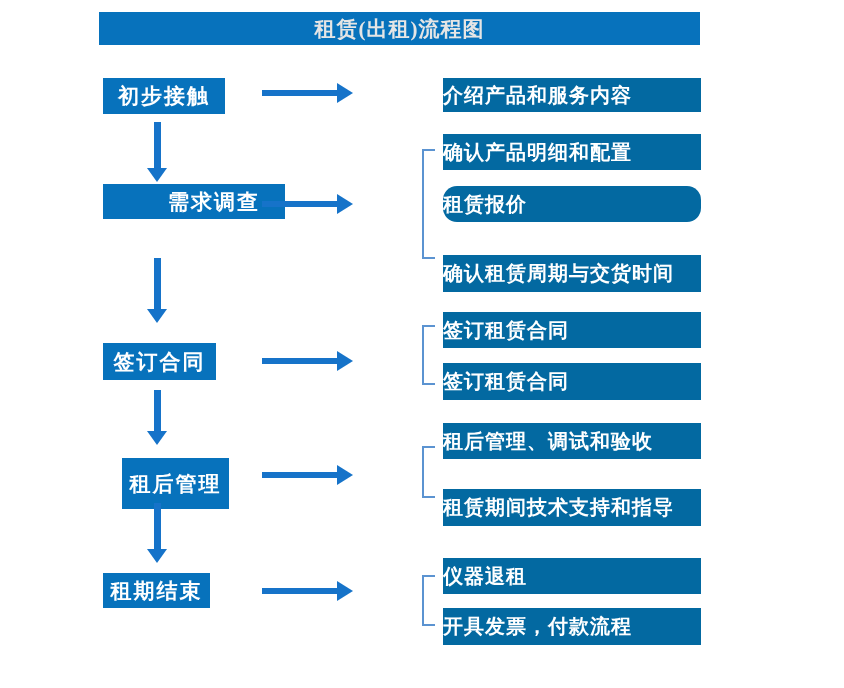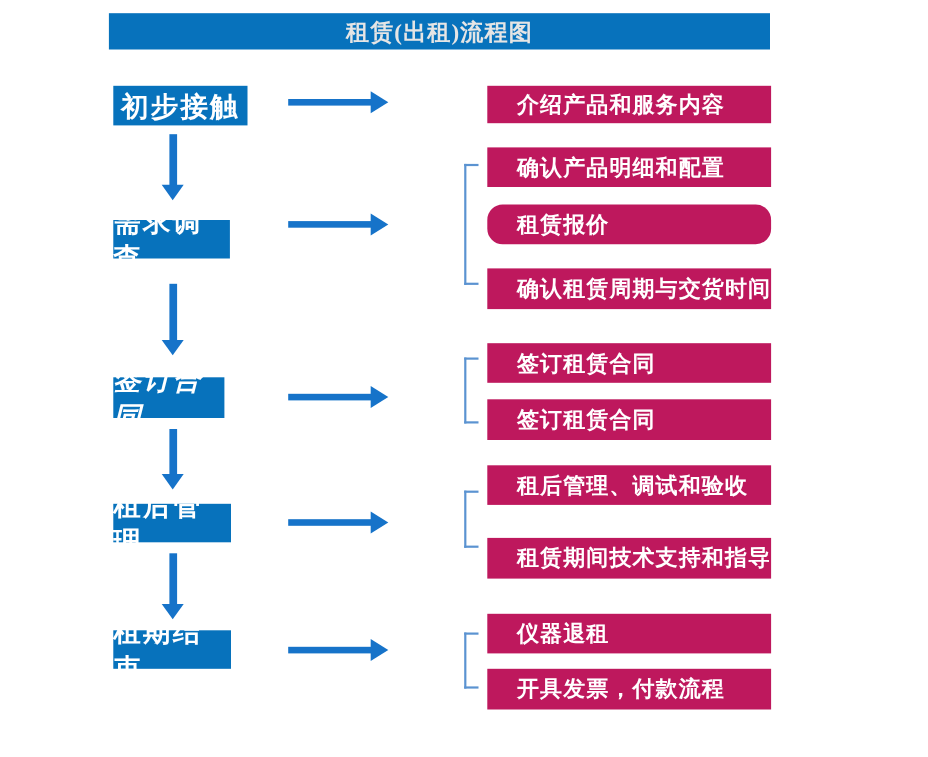--- a/index.html
+++ b/index.html
@@ -28,36 +28,36 @@
     display: flex;
     align-items: center;
     justify-content: center;
     letter-spacing: 1px;
   }
   .lbox {
     position: absolute;
     left: 103px;
     background: #0772bc;
     color: #ffffff;
-    font-size: 25px;
+    font-size: 21px;
     display: flex;
     align-items: center;
     justify-content: center;
     letter-spacing: 2px;
   }
   .rbox {
     position: absolute;
     left: 443px;
     width: 258px;
-    background: #be185d;
+    background: #0369a1;
     color: #ffffff;
     font-size: 20px;
     display: flex;
     align-items: center;
-    padding-left: 27px;
+    padding-left: 0;
     box-sizing: border-box;
     letter-spacing: 1px;
     white-space: nowrap;
   }
   .harrow {
     position: absolute;
     left: 262px;
     width: 91px;
     height: 20px;
   }
@@ -112,23 +112,23 @@
   }
 </style>
 </head>
 <body>
 
 <div class="canvas">
 
   <div class="title-bar">租赁(出租)流程图</div>
 
   <div class="lbox" style="top:78px;  height:36px; width:122px;">初步接触</div>
-  <div class="lbox" style="top:200px; height:35px; width:106px;">需求调查</div>
-  <div class="lbox" style="top:343px; height:37px; width:101px;font-style:italic;">签订合同</div>
-  <div class="lbox" style="top:458px; height:35px; width:107px;">租后管理</div>
+  <div class="lbox" style="top:184px; height:35px; width:142px;padding-left:40px;">需求调查</div>
+  <div class="lbox" style="top:343px; height:37px; width:113px;">签订合同</div>
+  <div class="lbox" style="top:458px; height:51px; width:107px;margin-left:19px;">租后管理</div>
   <div class="lbox" style="top:573px; height:35px; width:107px;">租期结束</div>
 
   <div class="varrow" style="top:122px; height:60px;">
     <div class="shaft"></div>
     <div class="head"></div>
   </div>
   <div class="varrow" style="top:258px; height:65px;">
     <div class="shaft"></div>
     <div class="head"></div>
   </div>
@@ -163,21 +163,21 @@
   </div>
 
   <div class="bracket" style="top:149px; height:110px;"></div>
   <div class="bracket" style="top:325px; height:60px;"></div>
   <div class="bracket" style="top:446px; height:52px;"></div>
   <div class="bracket" style="top:575px; height:51px;"></div>
 
   <div class="rbox" style="top:78px;  height:34px;">介绍产品和服务内容</div>
   <div class="rbox" style="top:134px; height:36px;">确认产品明细和配置</div>
   <div class="rbox" style="top:186px; height:36px;border-radius:14px;">租赁报价</div>
-  <div class="rbox" style="top:244px; height:37px;">确认租赁周期与交货时间</div>
+  <div class="rbox" style="top:255px; height:37px;">确认租赁周期与交货时间</div>
   <div class="rbox" style="top:312px; height:36px;">签订租赁合同</div>
   <div class="rbox" style="top:363px; height:37px;">签订租赁合同</div>
   <div class="rbox" style="top:423px; height:36px;">租后管理、调试和验收</div>
   <div class="rbox" style="top:489px; height:37px;">租赁期间技术支持和指导</div>
   <div class="rbox" style="top:608px; height:37px;">开具发票，付款流程</div>
   <div class="rbox" style="top:558px; height:36px;">仪器退租</div>
 
 </div>
 
 </body></html>

